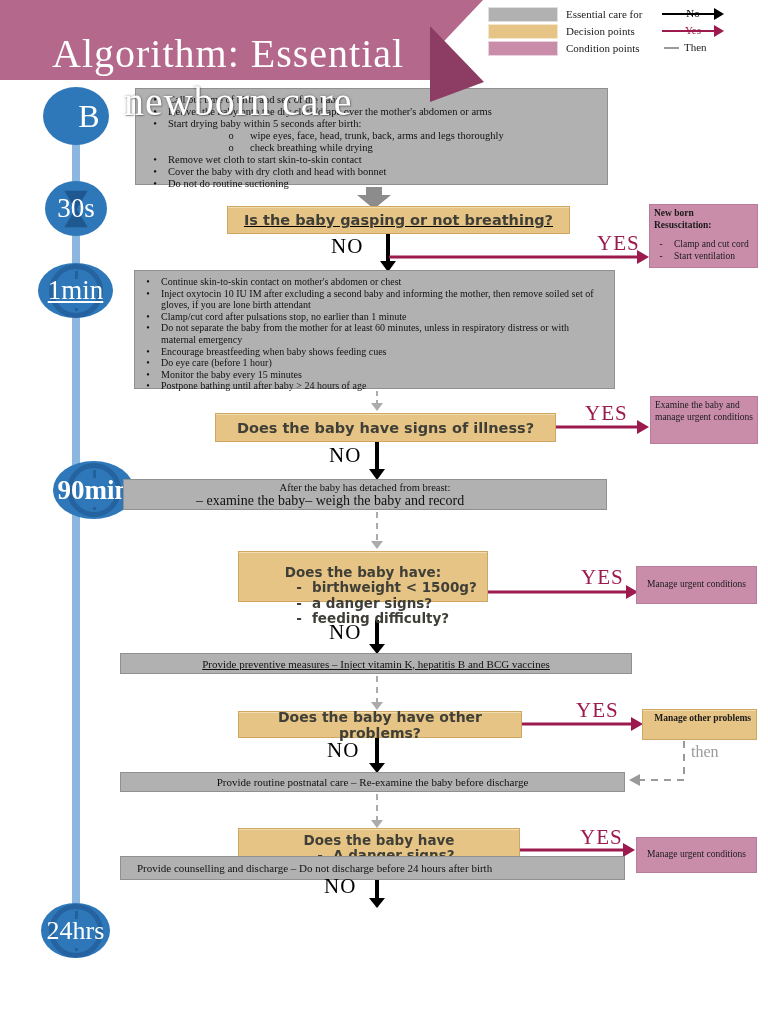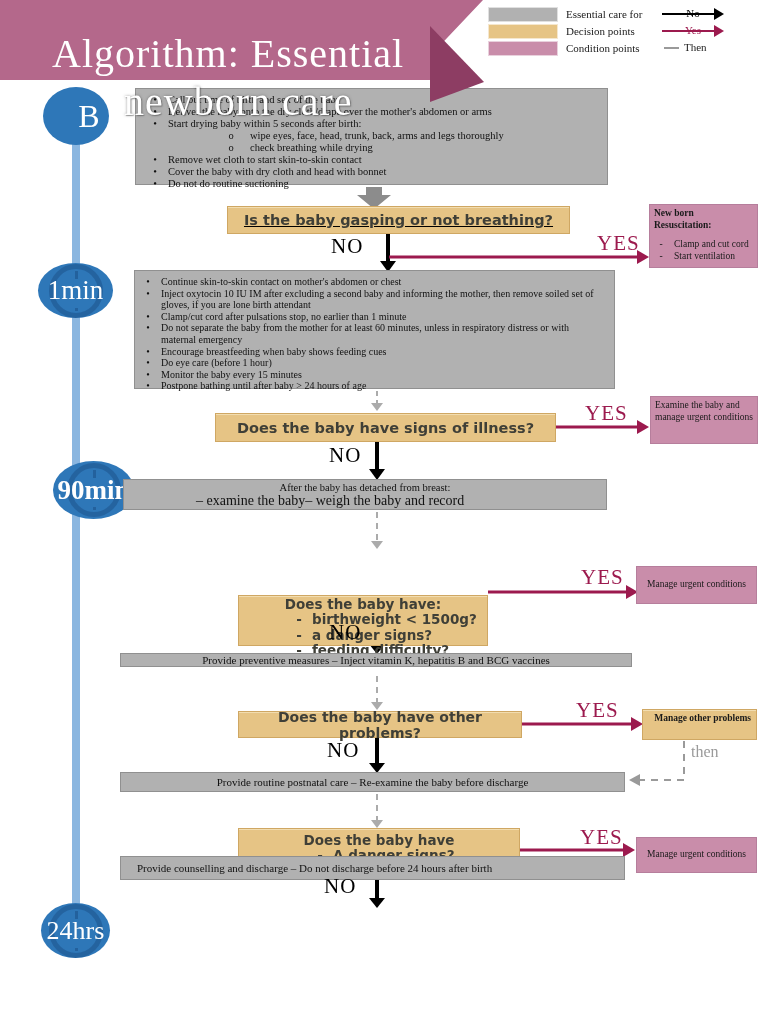--- a/index.html
+++ b/index.html
@@ -174,26 +174,34 @@
       </span>
     </div>
   </div>
 
   <div class="tl-line"></div>
 
   <div class="tl-circle" style="left:43px;top:87px;width:66px;height:58px;">
     <span class="tl-label" style="font-size:32px;margin-left:26px;">B</span>
   </div>
 
+  <div class="tl-circle" style="left:45px;top:181px;width:62px;height:55px;">
+    <span class="tl-icon">
+      <svg width="34" height="40" viewBox="0 0 20 24">
+          <path d="M3,1 H17 L10.5,12 L17,23 H3 L9.5,12 Z" fill="#143f72"></path>
+        </svg>
+    </span>
+    <span class="tl-label" style="font-size:27px;">30s</span>
+  </div>
 
   <div class="tl-circle" style="left:38px;top:263px;width:75px;height:55px;">
     <span class="tl-icon">
         <span class="clock-ring"></span>
       </span>
-    <span class="tl-label" style="font-size:27px;">1min</span>
+    <span class="tl-label" style="font-size:27px;text-decoration:underline;">1min</span>
   </div>
 
   <div class="tl-circle" style="left:53px;top:461px;width:81px;height:58px;font-weight:bold;">
     <span class="tl-icon">
         <span class="clock-ring"></span>
       </span>
     <span class="tl-label" style="font-size:27px;">90min</span>
   </div>
 
   <div class="tl-circle" style="left:41px;top:903px;width:69px;height:55px;">
@@ -302,21 +310,21 @@
   <div class="abs box pinkbox smalltext" style="left:650px;top:396px;width:108px;height:48px;padding:3px 4px;">Examine the baby and manage urgent conditions</div>
 
   <div class="abs box gray" style="left:123px;top:479px;width:484px;height:31px;padding:2px 0;">
     <div class="bar-center" style="font-size:10.5px;">After the baby has detached from breast:</div>
     <div style="display:flex;justify-content:flex-start;padding:0 80px 0 72px;font-size:14px;color:#111;">
       <span>– examine the baby</span>
       <span>– weigh the baby and record</span>
     </div>
   </div>
 
-  <div class="abs box tan" style="left:238px;top:551px;width:250px;height:51px;padding:0 0;margin-top:44px;">
+  <div class="abs box tan" style="left:238px;top:551px;width:250px;height:51px;padding:12px 0;">
     <div class="qtext" style="font-size:13.5px;text-align:center;">Does the baby have:</div>
     <div class="qtext" style="font-size:13.5px;margin-left:55px;line-height:15.5px;">
         <div class="row">
           <span class="marker" style="width: 10px; margin-right: 8px;">-</span>
           <span class="btext">birthweight &lt; 1500g?</span>
         </div>
         <div class="row">
           <span class="marker" style="width: 10px; margin-right: 8px;">-</span>
           <span class="btext">a danger signs?</span>
         </div>
@@ -324,21 +332,21 @@
           <span class="marker" style="width: 10px; margin-right: 8px;">-</span>
           <span class="btext">feeding difficulty?</span>
         </div>
       </div>
   </div>
   <span class="yeslabel" style="left:581px;top:567px;">YES</span>
   <span class="nolabel" style="left:329px;top:622px;">NO</span>
 
   <div class="abs box pinkbox qcenter smalltext" style="left:636px;top:566px;width:121px;height:38px;">Manage urgent conditions</div>
 
-  <div class="abs box gray bar-center" style="left:120px;top:653px;width:512px;height:14px;">Provide preventive measures – Inject vitamin K, hepatitis B and BCG vaccines</div>
+  <div class="abs box gray bar-center" style="left:120px;top:653px;width:512px;height:21px;text-decoration:underline;">Provide preventive measures – Inject vitamin K, hepatitis B and BCG vaccines</div>
 
   <div class="abs box tan qcenter" style="left:238px;top:711px;width:284px;height:27px;">
     <span class="qtext" style="font-size:14px;">Does the baby have other problems?</span>
   </div>
   <span class="yeslabel" style="left:576px;top:700px;">YES</span>
   <span class="nolabel" style="left:327px;top:740px;">NO</span>
 
   <div class="abs box tan smalltext" style="left:642px;top:709px;width:115px;height:31px;padding:3px 5px;text-align:right;font-weight:bold;">Manage other problems</div>
   <span class="thenlabel" style="left:691px;top:744px;">then</span>
 

